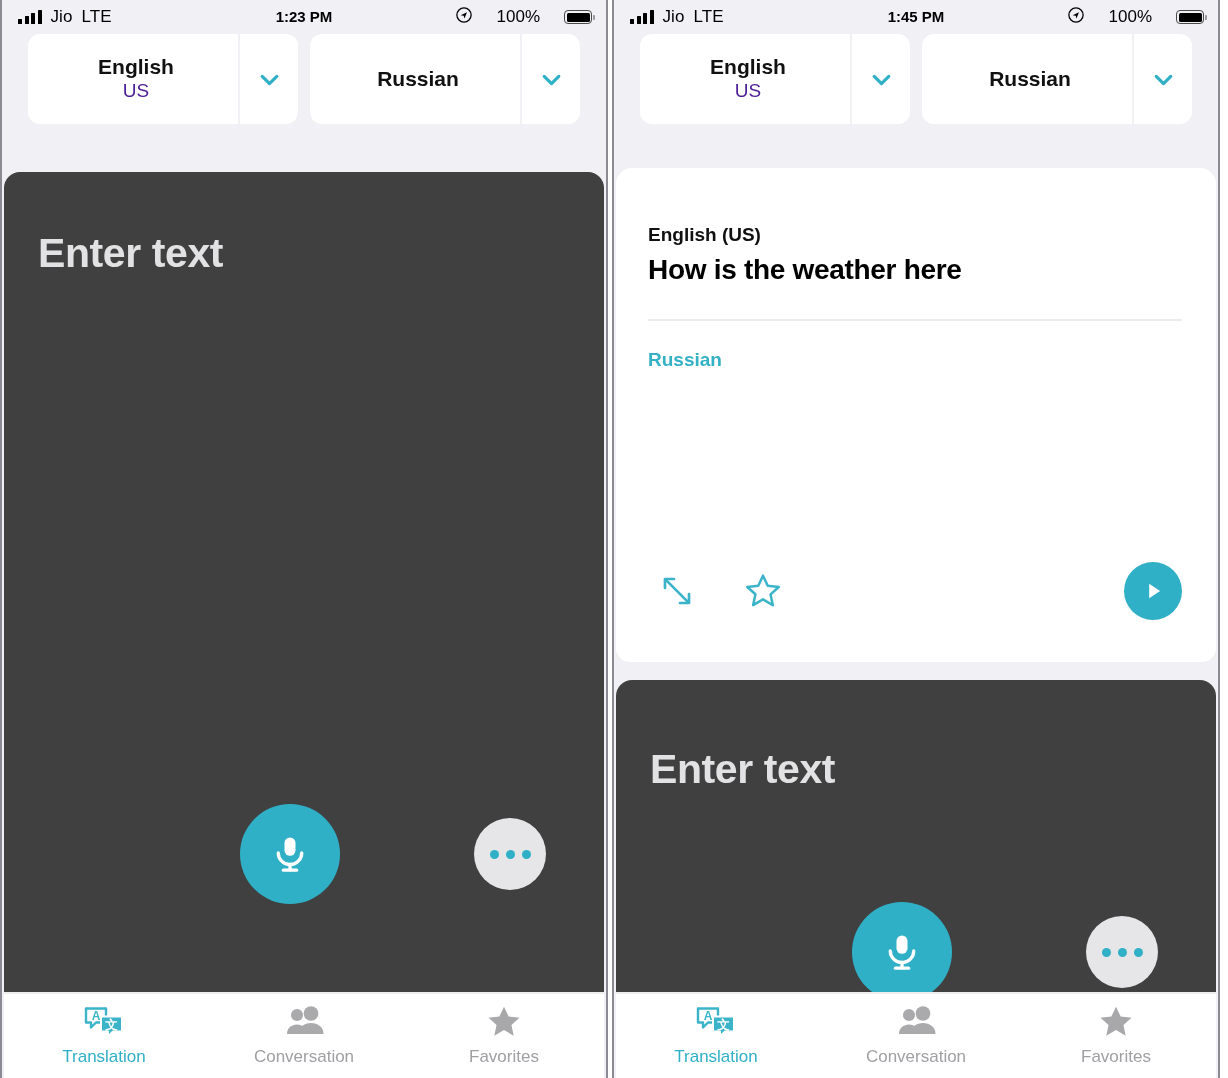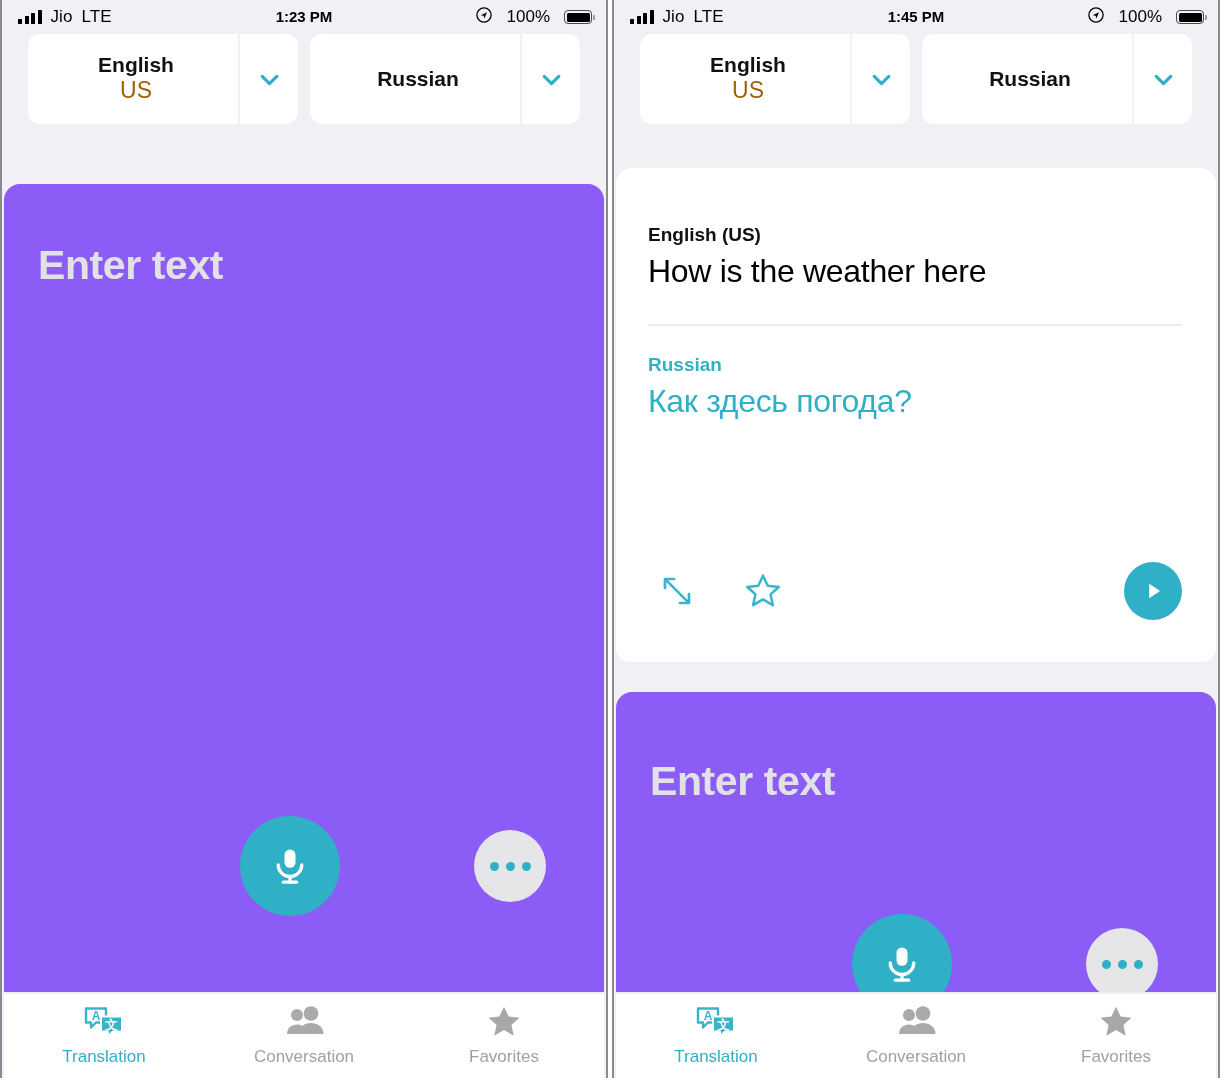--- a/index.html
+++ b/index.html
@@ -76,21 +76,21 @@
     font-size: 15px;
     font-weight: bold;
     color: #000;
   }
   .sb-right {
     position: absolute;
     right: 14px; top: 0;
     height: 34px;
     display: flex;
     align-items: center;
-    gap: 14px;
+    gap: 24px;
   }
   .sb-batt-pct { font-size: 17px; color: #000; }
   .sb-batt {
     position: relative;
     width: 28px; height: 14px;
     border: 1.6px solid #4a4a4a;
     border-radius: 4px;
     box-sizing: border-box;
     padding: 1.5px;
   }
@@ -136,22 +136,22 @@
     align-items: center;
     padding-left: 6px;
   }
   .lang-name {
     font-size: 21px;
     font-weight: bold;
     color: #111;
     line-height: 1.12;
   }
   .lang-sub {
-    font-size: 23px;
-    color: #a16207;
+    font-size: 19px;
+    color: #4c1d95;
     line-height: 1.2;
     margin-top: 1px;
   }
   .lang-arrow {
     width: 58px;
     display: flex;
     align-items: center;
     justify-content: center;
     border-left: 2px solid #f0f0f5;
   }
@@ -177,22 +177,22 @@
     padding: 56px 34px 0 32px;
     position: relative;
   }
   .res-lang {
     font-size: 19px;
     font-weight: bold;
     color: #111;
     margin-bottom: 7px;
   }
   .res-text {
-    font-size: 32px;
-    font-weight: normal;
+    font-size: 28px;
+    font-weight: bold;
     color: #000;
     line-height: 1.18;
     letter-spacing: -0.3px;
   }
   .res-divider {
     height: 2px;
     background: #ededf0;
     margin: 33px 0 28px 0;
   }
   .res-lang.accent { color: #35b1c6; }
@@ -217,23 +217,23 @@
     width: 58px; height: 58px;
     border-radius: 50%;
     background: #2fb0c7;
     display: flex;
     align-items: center;
     justify-content: center;
   }
 
   
   .input-area {
-    background: #8b5cf6;
+    background: #404040;
     border-radius: 16px 16px 0 0;
-    margin: 16px 2px;
+    margin: 4px 2px;
     position: relative;
   }
   .enter-text {
     font-size: 41px;
     font-weight: bold;
     color: #e2e2e4;
     letter-spacing: -0.4px;
   }
 
   .mic-row {
@@ -457,21 +457,20 @@
             </svg>
         </div>
       </div>
     </div>
 
     <div class="result-card">
       <div class="res-lang">English (US)</div>
       <div class="res-text">How is the weather here</div>
       <div class="res-divider"></div>
       <div class="res-lang accent">Russian</div>
-      <div class="res-text accent">Как здесь погода?</div>
 
       <div class="res-actions">
         <div class="act-btn">
           <svg width="36" height="36" viewBox="0 0 24 24">
             <path d="M10 4 H4 V10" fill="none" stroke="#3bb4c9" stroke-width="1.8" stroke-linecap="round" stroke-linejoin="round"></path>
             <path d="M14 20 H20 V14" fill="none" stroke="#3bb4c9" stroke-width="1.8" stroke-linecap="round" stroke-linejoin="round"></path>
             <line x1="4.6" y1="4.6" x2="19.4" y2="19.4" stroke="#3bb4c9" stroke-width="1.8" stroke-linecap="round"></line>
           </svg>
         </div>
         <div style="width:32px"></div>

